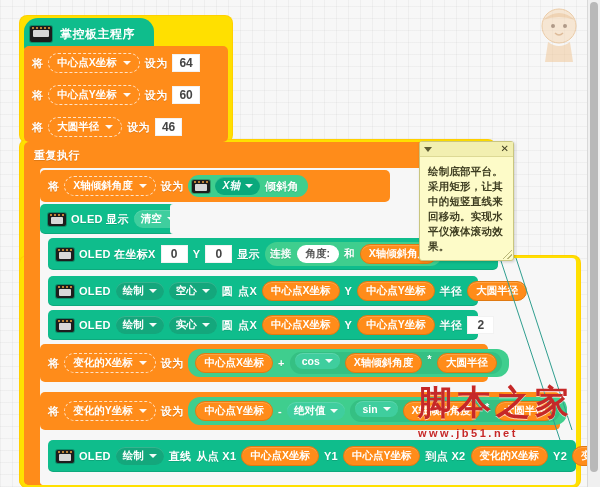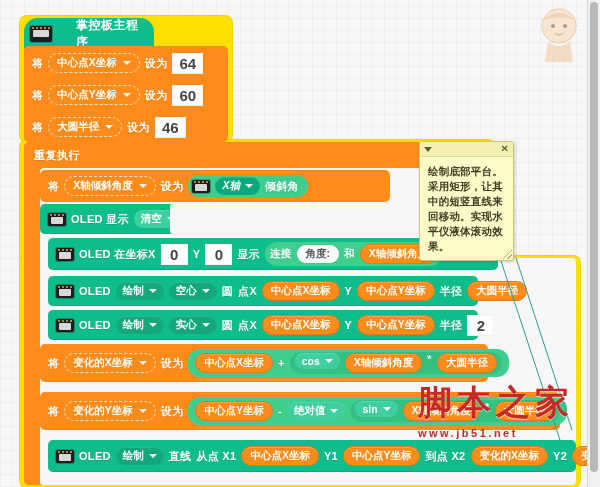--- a/index.html
+++ b/index.html
@@ -74,21 +74,21 @@
     color:#fff;border-radius:11px;
     padding:2px 7px;font-size:10.5px;font-weight:bold;white-space:nowrap;
     display:inline-flex;align-items:center;gap:5px;
     box-shadow:inset 0 1px 0 rgba(255,255,255,.15);
   }
   .drop.light{background:#3fce9e;}
   .drop.on-green{background:#0aa97c;font-style:italic;}
   .num{
     background:#fff;color:#444;border-radius:0;
     min-width:13px;text-align:center;
-    padding:2px 7px;font-size:15px;font-weight:bold;
+    padding:2px 7px;font-size:12px;font-weight:bold;
     box-shadow:inset 0 0 0 1px rgba(0,0,0,.05);
   }
   .txtin{
     background:#fff;color:#555;border-radius:10px;
     padding:2px 9px;font-size:10.5px;font-weight:bold;white-space:nowrap;
   }
   .rep-green{
     background:#3fce8e;border-radius:12px;
     padding:2px 5px;display:inline-flex;align-items:center;gap:5px;
   }
@@ -184,21 +184,21 @@
 </style>
 </head>
 <body>
 
 <div id="canvas">
 
   <div class="glow" style="left:20px;top:16px;width:212px;height:126px;"></div>
   <div class="glow" style="left:20px;top:140px;width:475px;height:347px;border-radius:7px;"></div>
   <div class="glow" style="left:20px;top:256px;width:560px;height:231px;"></div>
 
-  <div class="hat" style="left:24px;top:18px;width:130px;height:32px;gap:16px;">
+  <div class="hat" style="left:24px;top:18px;width:130px;height:32px;">
     <span class="board"></span>
     <span style="margin-left:8px;">掌控板主程序</span>
   </div>
 
   <div class="c-block" style="left:24px;top:46px;width:204px;height:96px;"></div>
 
   <div class="stack orange" style="left:24px;top:48px;width:204px;height:30px;background:transparent;box-shadow:none;">
     <span class="txt">将</span>
     <span class="var-pill dashed">
       <span>中心点X坐标</span>

